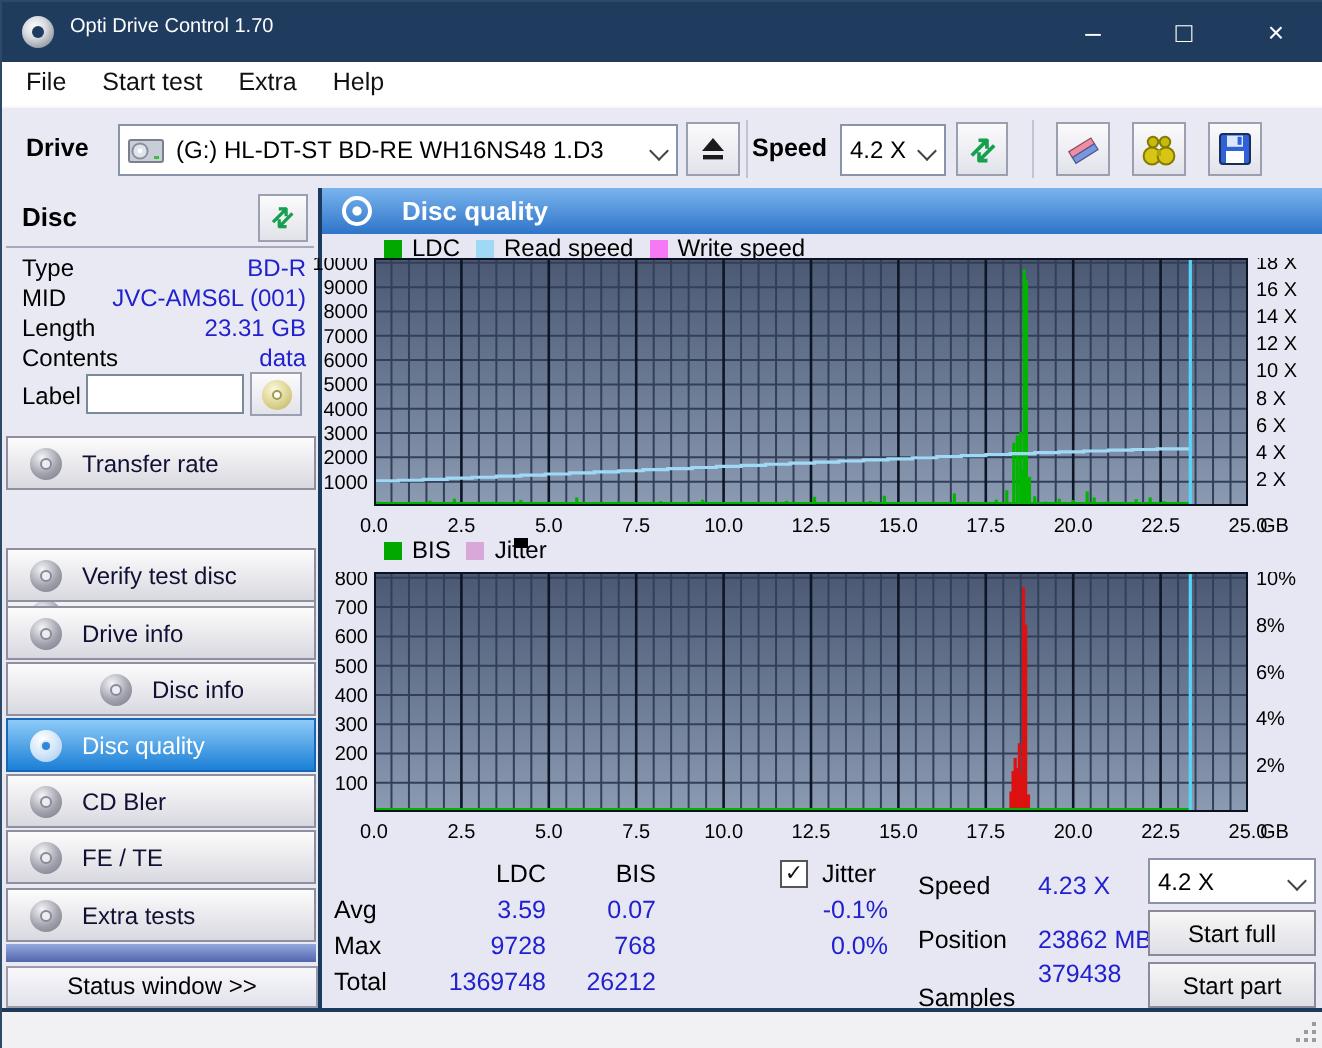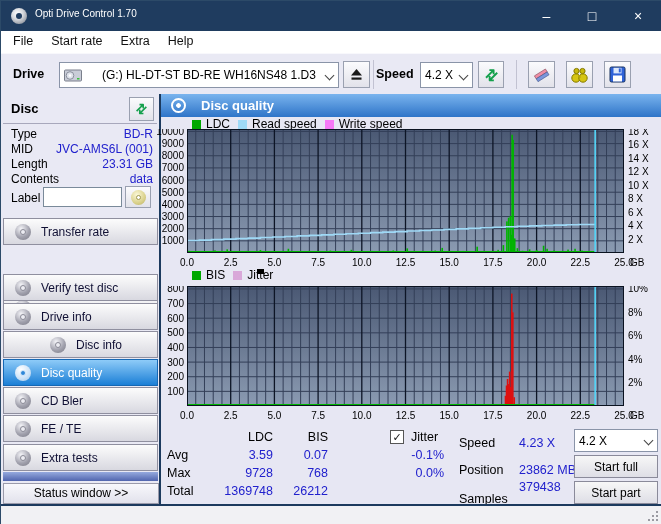--- a/index.html
+++ b/index.html
@@ -14,21 +14,21 @@
 .win-btn{position:absolute;top:0;height:30px;line-height:30px;text-align:center;font-size:14px;color:#fff}
 #btn-min{left:523px;width:45px}#btn-max{left:568px;width:46px}#btn-close{left:614px;width:46px}
 
 .menubar{position:absolute;top:30px;left:0;width:661px;height:22px;background:#fff;font-size:12.5px;color:#111;padding-left:3px}
 .menu-item{display:inline-block;padding:3px 9px}
 
 .toolbar{position:absolute;top:52px;left:0;width:661px;height:41px;background:#e9e9f4;border-top:1px solid #f8f8fc}
 .tb-label{position:absolute;font-size:12.5px;font-weight:bold;top:13px}
 #drive-label{left:12px}#speed-label{left:375px}
 .combo{position:absolute;background:#fff;border:1px solid #8a94a8;display:flex;align-items:center;font-size:12px;padding:0 16px 0 4px;white-space:nowrap;overflow:hidden}
-#drive-combo{left:58px;top:8px;width:280px;height:26px;gap:20px}
+#drive-combo{left:58px;top:8px;width:280px;height:26px;gap:6px}
 #speed-combo{left:419px;top:8px;width:53px;height:26px}
 .chev{position:absolute;right:5px;top:9px;width:7px;height:7px;border-right:1.6px solid #444;border-bottom:1.6px solid #444;transform:rotate(45deg);margin-top:0}
 .icon-btn{position:absolute;width:27px;height:27px;top:7px;background:linear-gradient(#fbfbfd,#e2e2ea);border:1px solid #9aa0b0;display:flex;align-items:center;justify-content:center;padding:0}
 #eject-btn{left:342px}#rescan-btn{left:477px;width:26px}#erase-btn{left:527px}#search-btn{left:565px}#save-btn{left:603px}
 .tb-sep{position:absolute;top:6px;width:1px;height:29px;background:#c2c2d2}
 #sep1{left:372px}#sep2{left:515px}
 .refresh-glyph{color:#14a04c;font-weight:bold;font-size:15px;display:inline-block;transform:rotate(-45deg)}
 .refresh-glyph::before{content:"\21C4"}
 
 .disc-hdr-label{position:absolute;left:10px;top:100px;font-weight:bold;font-size:13px}
@@ -96,21 +96,21 @@
 <div id="window">
 
   <div class="titlebar">
     <span class="app-icon"></span>
     <span class="title">Opti Drive Control 1.70</span>
     <span class="win-btn" id="btn-min">–</span>
     <span class="win-btn" id="btn-max">□</span>
     <span class="win-btn" id="btn-close">×</span>
   </div>
 
-  <div class="menubar"><span class="menu-item">File</span><span class="menu-item">Start rate</span><span class="menu-item">Extra</span><span class="menu-item">Help</span></div>
+  <div class="menubar"><span class="menu-item">File</span><span class="menu-item">Start test</span><span class="menu-item">Extra</span><span class="menu-item">Help</span></div>
 
   <div class="toolbar">
     <span class="tb-label" id="drive-label">Drive</span>
     <div class="combo" id="drive-combo">
       <svg width="18" height="13">
           <rect x="0.5" y="1" width="17" height="11" rx="1" fill="#c9cdd8" stroke="#7a7f8c"></rect>
           <circle cx="6" cy="6.5" r="3.8" fill="#dfe3ec" stroke="#8a8f9c"></circle>
           <circle cx="6" cy="6.5" r="1.2" fill="#fff"></circle>
           <rect x="13" y="9" width="2.5" height="1.5" fill="#39c03c"></rect>
         </svg>

